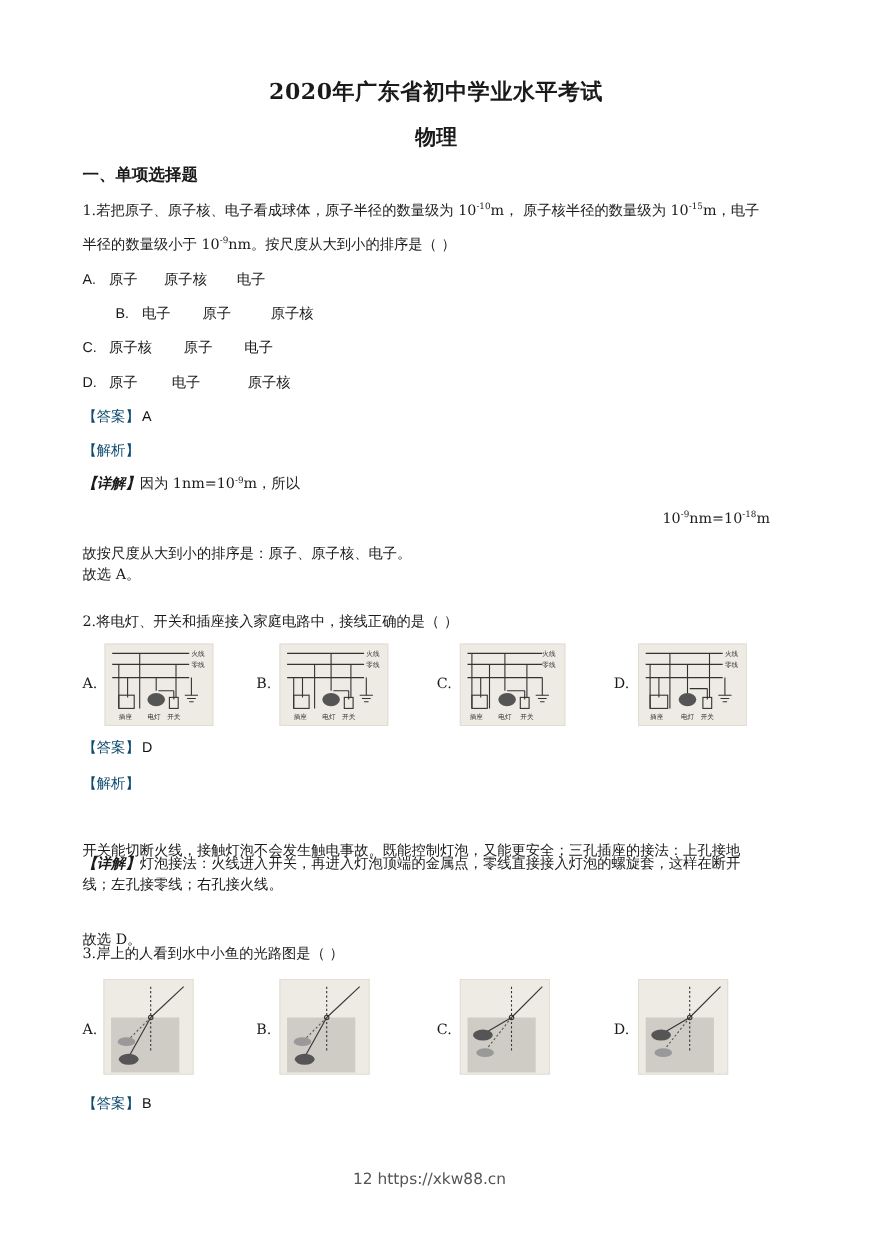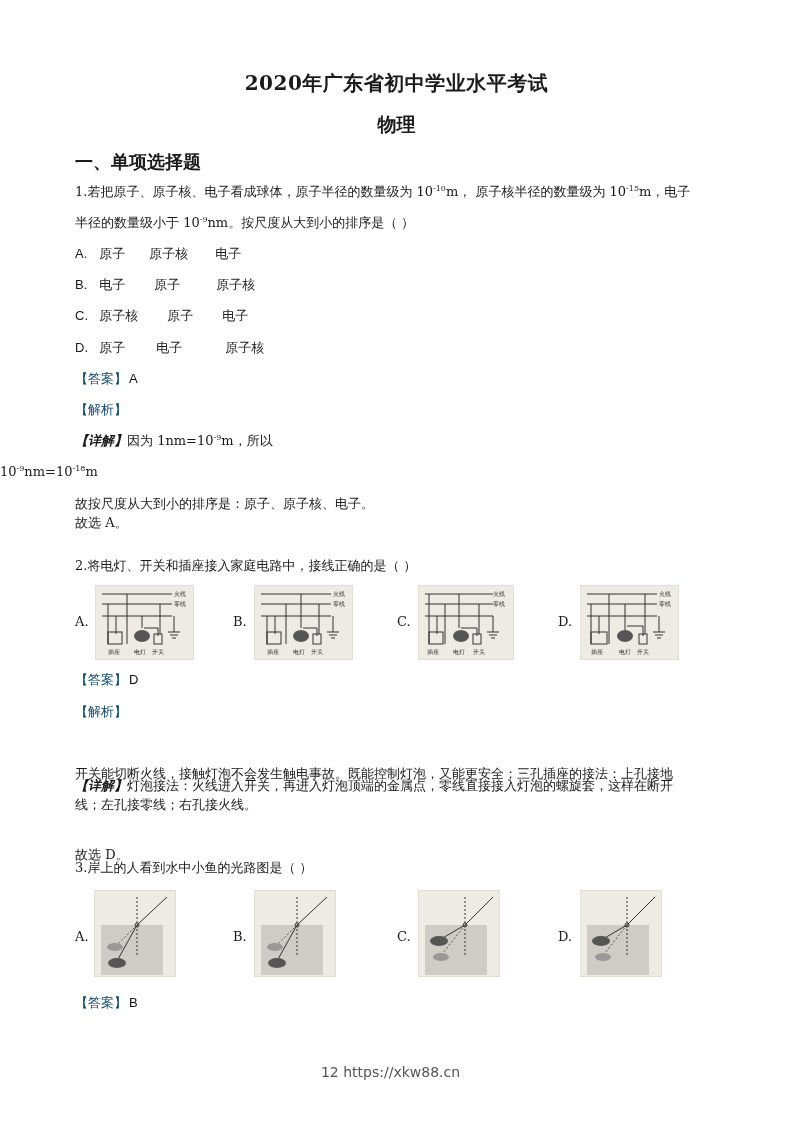--- a/index.html
+++ b/index.html
@@ -1,29 +1,29 @@
 <!DOCTYPE html>
 <html><head>
 <meta charset="utf-8">
 <style>
   html, body { margin: 0; padding: 0; background: #ffffff; }
   body { width: 793px; height: 1122px; position: relative; overflow: hidden;
          font-family: "DejaVu Serif", "Liberation Serif", serif; color: #1a1a1a; }
   .abs { position: absolute; }
   .title { left: 0; width: 793px; text-align: center; font-weight: bold; font-size: 20px; top: 70px; letter-spacing: 0.5px; }
   .subtitle { left: 0; width: 793px; text-align: center; font-weight: bold; font-size: 19px; top: 112px; }
-  .section { left: 75px; top: 150px; font-weight: bold; font-size: 18px; }
+  .section { left: 75px; top: 150px; font-weight: bold; font-size: 15px; }
   .line { left: 75px; font-size: 13px; line-height: 18px; white-space: nowrap; }
   .opt-letter { font-family: "Liberation Sans", sans-serif; display: inline-block; width: 20px; }
   .opt-item { display: inline-block; }
   .tag { color: #0c4a6e; font-family: "Liberation Sans", sans-serif; }
   .tag-val { font-family: "Liberation Sans", sans-serif; color: #111; margin-left: 2px; }
   .bracket-bold { font-weight: bold; font-style: italic; }
   sup { font-size: 8px; vertical-align: 5px; line-height: 0; }
-  .center { left: 0; width: 700px; text-align: left; }
+  .center { left: 0; width: 700px; text-align: right; }
   .fig-label { font-size: 13px; }
   .fig { background: #eeebe4; border: 1px solid #e2ded6; }
   .footer { left: 0; width: 781px; text-align: center; top: 1064px; font-family: "DejaVu Sans", sans-serif; font-size: 14px; color: #555; }
 </style>
 </head>
 <body>
 
 <div class="abs title">2020年广东省初中学业水平考试</div>
 <div class="abs subtitle">物理</div>
 
@@ -33,21 +33,21 @@
   <span>1.若把原子、原子核、电子看成球体，原子半径的数量级为 10</span><sup>-10</sup><span>m，  原子核半径的数量级为 10</span><sup>-15</sup><span>m，电子</span>
 </div>
 <div class="abs line" style="top:214px;">
   <span>半径的数量级小于 10</span><sup>-9</sup><span>nm。按尺度从大到小的排序是（    ）</span>
 </div>
 
 <div class="abs line" style="top:245px;">
   <span class="opt-letter">A.</span>
   <span class="opt-item" style="width:50px">原子</span><span class="opt-item" style="width:66px">原子核</span><span class="opt-item">电子</span>
 </div>
-<div class="abs line" style="top:276px;">
+<div class="abs line" style="top:276px;margin-left:30px;">
   <span class="opt-letter">B.</span>
   <span class="opt-item" style="width:55px">电子</span><span class="opt-item" style="width:62px">原子</span><span class="opt-item">原子核</span>
 </div>
 <div class="abs line" style="top:307px;">
   <span class="opt-letter">C.</span>
   <span class="opt-item" style="width:68px">原子核</span><span class="opt-item" style="width:55px">原子</span><span class="opt-item">电子</span>
 </div>
 <div class="abs line" style="top:339px;">
   <span class="opt-letter">D.</span>
   <span class="opt-item" style="width:57px">原子</span><span class="opt-item" style="width:69px">电子</span><span class="opt-item">原子核</span>

